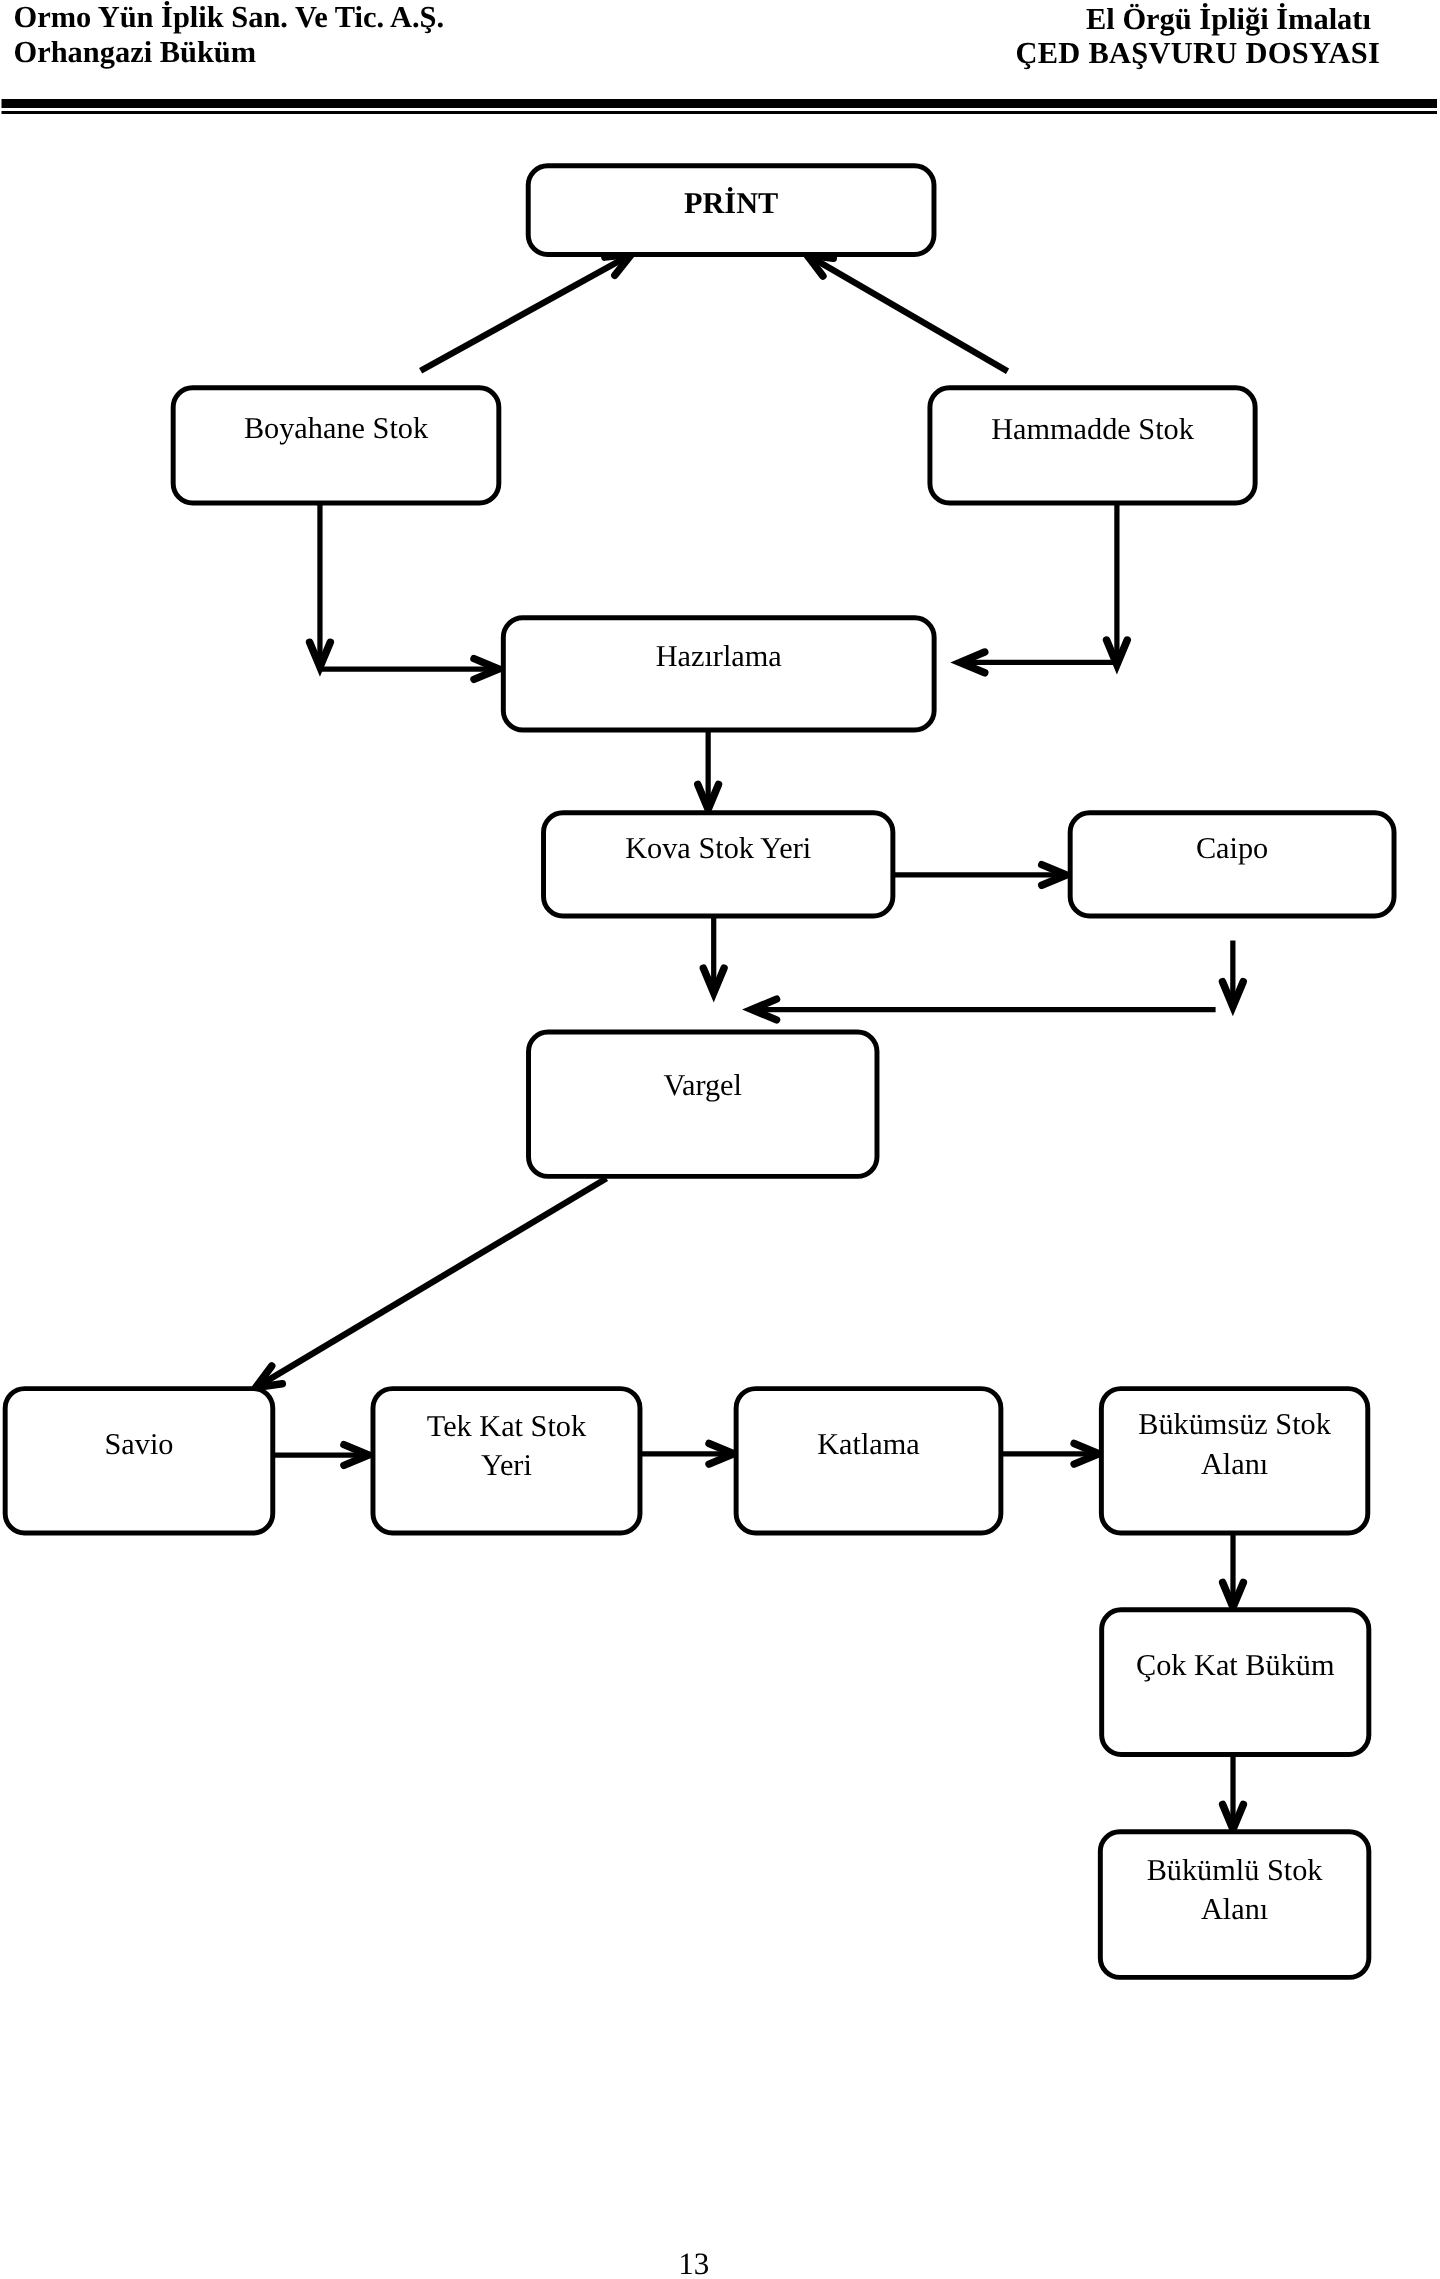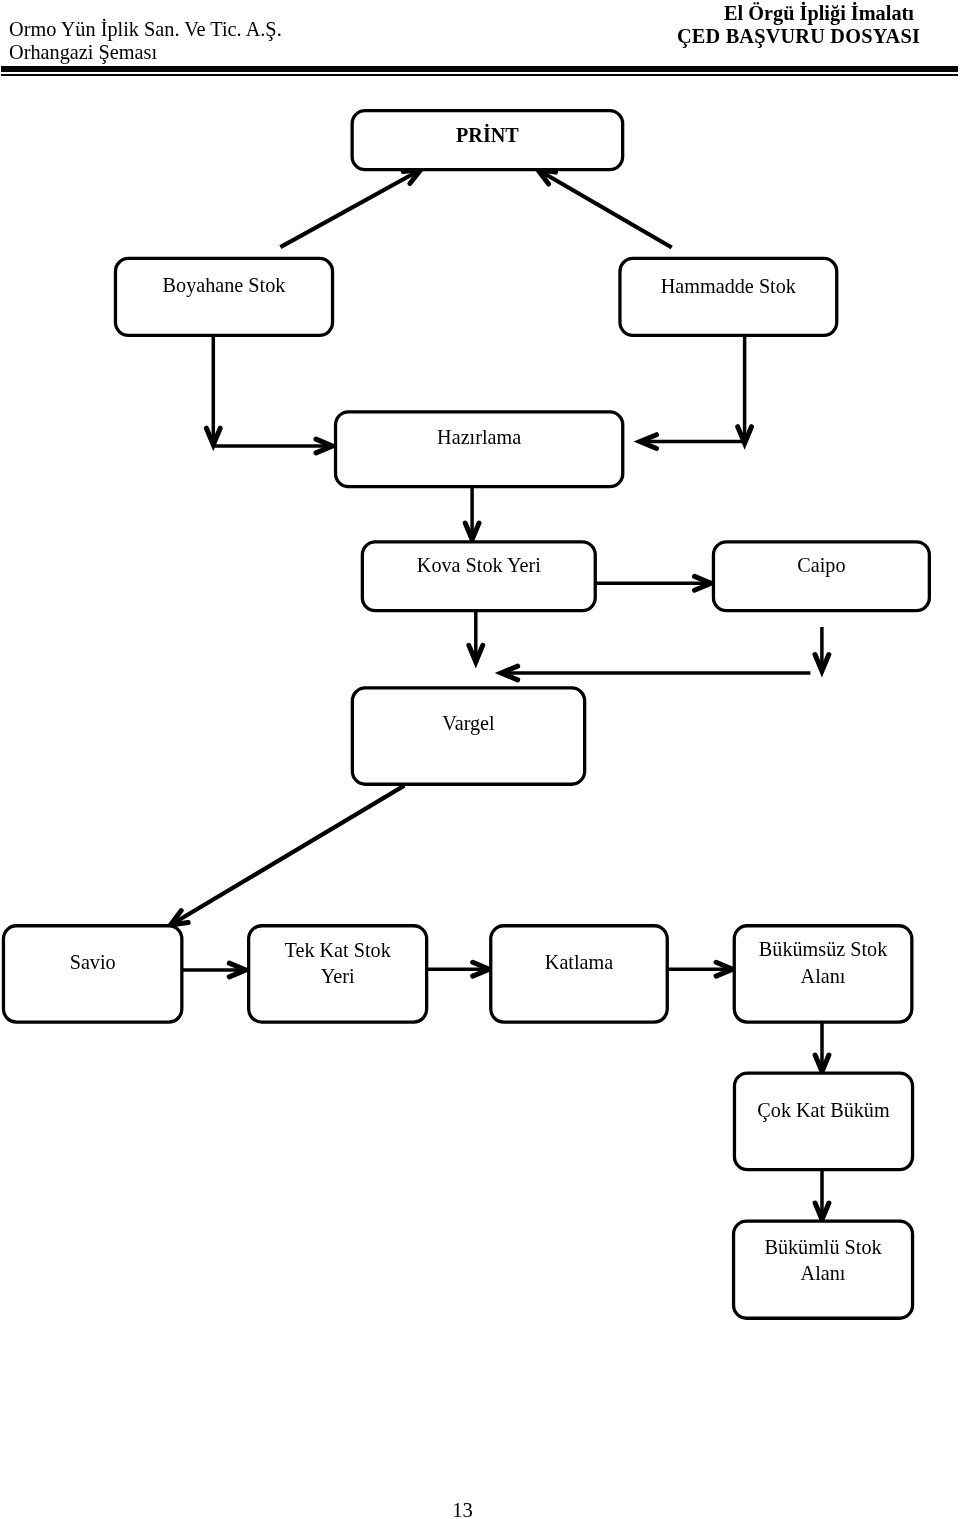--- a/index.html
+++ b/index.html
@@ -1,38 +1,38 @@
 <!DOCTYPE html>
 <html><head>
 <meta charset="utf-8">
 <style>
   html,body{margin:0;padding:0;}
   body{width:960px;height:1519px;background:#ffffff;
        font-family:"Liberation Serif",serif;color:#000;overflow:hidden;position:relative;}
   .page{position:absolute;left:0;top:0;width:960px;height:1519px;will-change:transform;}
   
-  .hdr-left{position:absolute;left:9px;top:18px;font-weight:normal;font-size:20.3px;line-height:23px;white-space:nowrap;}
+  .hdr-left{position:absolute;left:9px;top:1px;font-weight:bold;font-size:20.3px;line-height:23px;white-space:nowrap;}
   .hdr-right{position:absolute;left:0;top:2px;width:960px;font-weight:bold;font-size:20.3px;line-height:23px;white-space:nowrap;}
   .hdr-right .l1{position:absolute;left:0;top:0;width:1638px;text-align:center;}
   .hdr-right .l2{position:absolute;left:0;top:23px;width:1597px;text-align:center;letter-spacing:0.2px;}
   .rule-thick{position:absolute;left:1px;top:66px;width:957px;height:6px;background:#000;}
   .rule-thin{position:absolute;left:1px;top:74px;width:957px;height:2px;background:#000;}
   
   #diagram{position:absolute;left:0;top:0;width:960px;height:1400px;}
   .cap{position:absolute;left:0;top:1409px;width:950px;text-align:center;font-size:20.7px;line-height:23px;}
   .cap b{font-weight:bold;}
   .pageno{position:absolute;left:0;top:1499px;width:925px;text-align:center;font-size:20.7px;line-height:23px;}
 </style>
 </head>
 <body>
 
 <div class="page">
   <div class="hdr-left">
     <div>Ormo Yün İplik San. Ve Tic. A.Ş.</div>
-    <div>Orhangazi Şeması</div>
+    <div>Orhangazi Büküm</div>
   </div>
   <div class="hdr-right">
     <div class="l1">El Örgü İpliği İmalatı</div>
     <div class="l2">ÇED BAŞVURU DOSYASI</div>
   </div>
   <div class="rule-thick"></div>
   <div class="rule-thin"></div>
 
   <svg id="diagram" viewBox="0 0 960 1400">
       <g>

